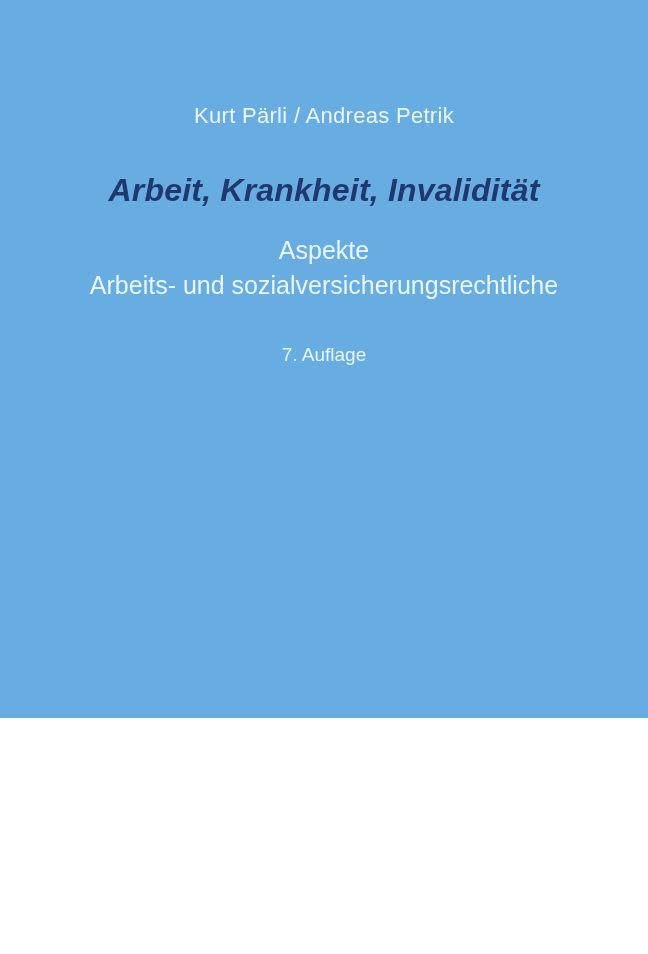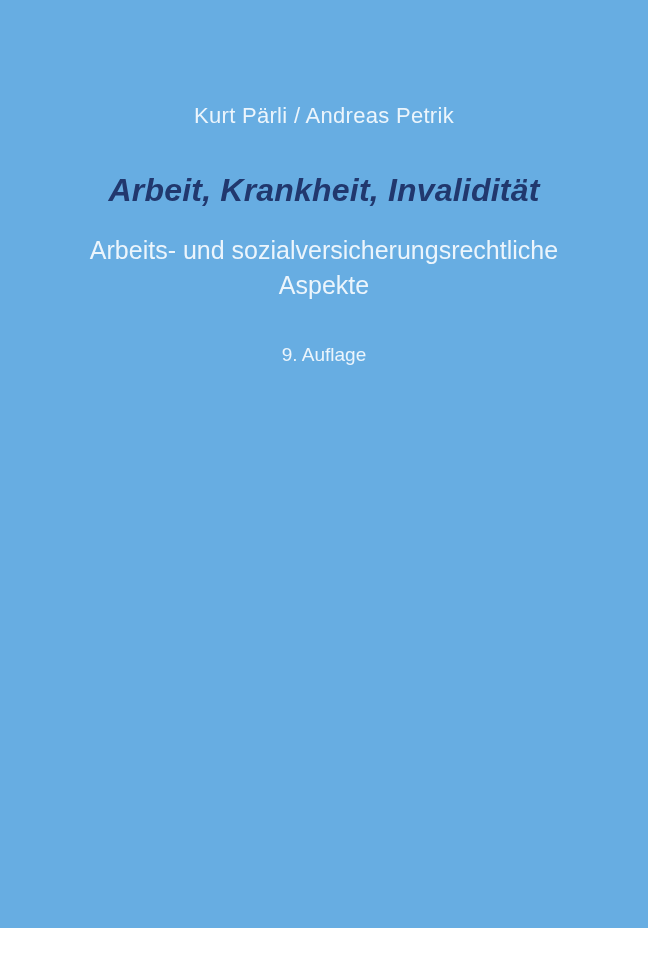--- a/index.html
+++ b/index.html
@@ -2,21 +2,21 @@
 <html><head>
 <meta charset="utf-8">
 <style>
   html, body {
     margin: 0;
     padding: 0;
   }
   .cover {
     position: relative;
     width: 648px;
-    height: 928px;
+    height: 718px;
     background: #67ADE2;
     font-family: "Liberation Sans", sans-serif;
     overflow: hidden;
   }
   .authors {
     position: absolute;
     top: 103px;
     left: 0;
     width: 100%;
     text-align: center;
@@ -86,20 +86,20 @@
 </head>
 <body>
 
 <div class="cover">
 
   <div class="authors">Kurt Pärli / Andreas Petrik</div>
 
   <div class="title">Arbeit, Krankheit, Invalidität</div>
 
   <div class="subtitle">
+    <div>Aspekte</div>
     <div>Arbeits- und sozialversicherungsrechtliche</div>
-    <div>Aspekte</div>
   </div>
 
-  <div class="edition">9. Auflage</div>
+  <div class="edition">7. Auflage</div>
 
 
 </div>
 
 </body></html>

